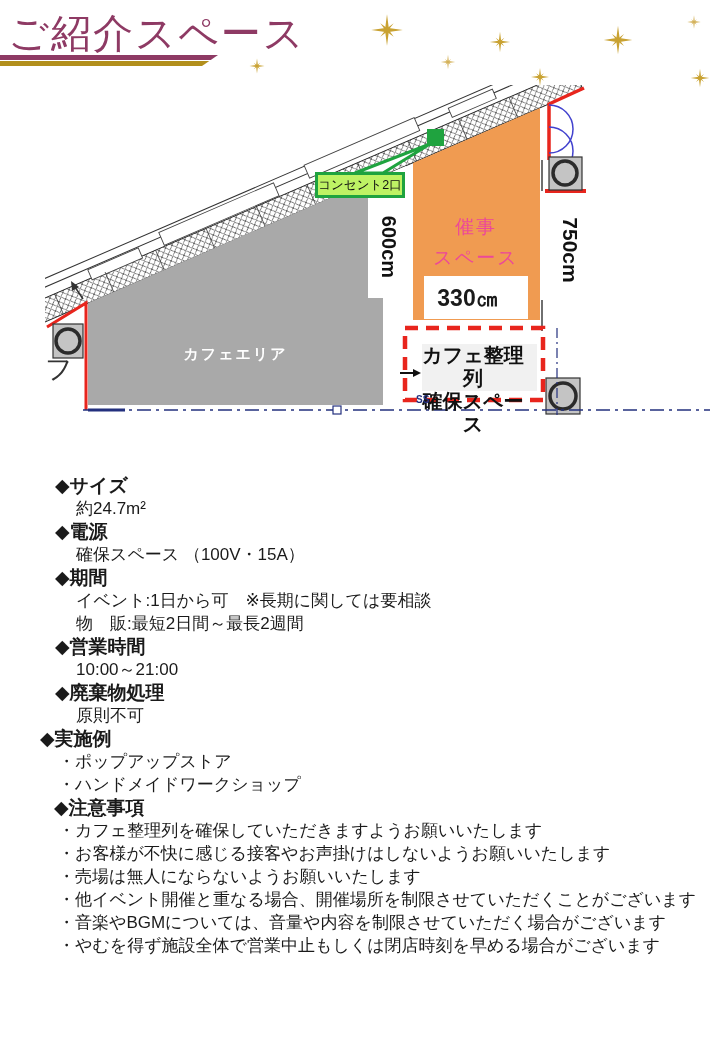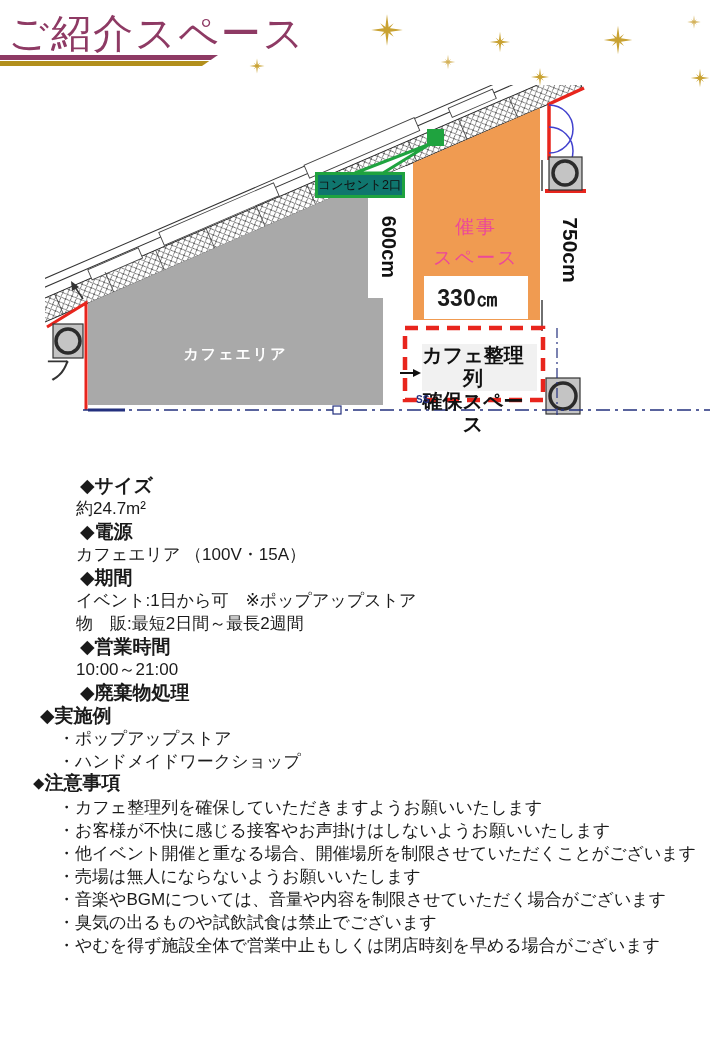--- a/index.html
+++ b/index.html
@@ -26,31 +26,31 @@
   .lbl-cafe{left:103px;top:260px;width:175px;text-align:center;
     color:#fff;font-weight:bold;font-size:15px;letter-spacing:2px;}
   .lbl-600{left:294px;top:142px;width:100px;height:40px;line-height:40px;text-align:center;
     transform:rotate(90deg);font-size:20px;font-weight:bold;color:#111;}
   .lbl-750{left:475px;top:145px;width:100px;height:40px;line-height:40px;text-align:center;
     transform:rotate(90deg);font-size:21px;font-weight:bold;color:#111;}
   .lbl-event{left:366px;top:126px;width:130px;text-align:center;
     font-size:19px;line-height:31px;color:#ec4899;letter-spacing:2px;white-space:pre-line;}
   .lbl-330{left:379px;top:198px;width:88px;text-align:center;
     font-size:23px;font-weight:bold;color:#1a1a1a;}
-  .lbl-outlet{left:270px;top:87px;width:84px;height:20px;line-height:20px;
-    background:#0f766e;border:3px solid #1FA33F;font-size:12.5px;color:#111;}
+  .lbl-outlet{left:270px;top:87px;width:84px;height:20px;line-height:20px;text-align:center;
+    background:#bef264;border:3px solid #1FA33F;font-size:12.5px;color:#111;}
   .lbl-queue{left:377px;top:259px;width:102px;text-align:center;
     font-size:20px;font-weight:bold;line-height:23px;color:#111;white-space:pre-line;}
   .lbl-ss{left:371px;top:309px;font-size:10px;font-weight:bold;color:#23307E;}
   .lbl-edge{left:0px;top:266px;font-size:27px;color:#333;}
   
   .info{position:absolute;left:0;top:474px;width:720px;}
-  .info .h{font-size:19px;font-weight:bold;line-height:23px;padding-left:80px;}
+  .info .h{font-size:19px;font-weight:bold;line-height:23px;padding-left:55px;}
   .info .h.in{padding-left:40px;}
-  .info .h.out{padding-left:33px;font-family:Liberation Mono, monospace;}
+  .info .h.out{padding-left:54px;}
   .info .l{font-size:17px;line-height:23px;padding-left:76px;}
   .info .l.b{padding-left:58px;}
 </style>
 </head>
 <body>
 
 <div class="page-title">ご紹介スペース</div>
 <div class="title-rule"></div>
 
 <svg class="stars-svg" viewBox="0 0 720 115" xmlns="http://www.w3.org/2000/svg">
@@ -164,42 +164,42 @@
   <div class="plan-label lbl-edge">フ</div>
 </div>
 
 <div class="info">
   <div>
     <div class="h">◆サイズ</div>
     <div class="l">約24.7m²</div>
   </div>
   <div>
     <div class="h">◆電源</div>
-    <div class="l">カフェエリア （100V・15A）</div>
+    <div class="l">確保スペース （100V・15A）</div>
   </div>
   <div>
     <div class="h">◆期間</div>
-    <div class="l">イベント:1日から可　※ポップアップストア</div>
+    <div class="l">イベント:1日から可　※長期に関しては要相談</div>
     <div class="l">物　販:最短2日間～最長2週間</div>
   </div>
   <div>
     <div class="h">◆営業時間</div>
     <div class="l">10:00～21:00</div>
   </div>
   <div>
     <div class="h">◆廃棄物処理</div>
+    <div class="l">原則不可</div>
   </div>
   <div>
     <div class="h in">◆実施例</div>
     <div class="l b">・ポップアップストア</div>
     <div class="l b">・ハンドメイドワークショップ</div>
   </div>
   <div>
     <div class="h out">◆注意事項</div>
     <div class="l b">・カフェ整理列を確保していただきますようお願いいたします</div>
     <div class="l b">・お客様が不快に感じる接客やお声掛けはしないようお願いいたします</div>
+    <div class="l b">・売場は無人にならないようお願いいたします</div>
     <div class="l b">・他イベント開催と重なる場合、開催場所を制限させていただくことがございます</div>
-    <div class="l b">・売場は無人にならないようお願いいたします</div>
     <div class="l b">・音楽やBGMについては、音量や内容を制限させていただく場合がございます</div>
-    <div class="l b">・臭気の出るものや試飲試食は禁止でございます</div>
     <div class="l b">・やむを得ず施設全体で営業中止もしくは閉店時刻を早める場合がございます</div>
   </div>
 </div>
 
 </body></html>

